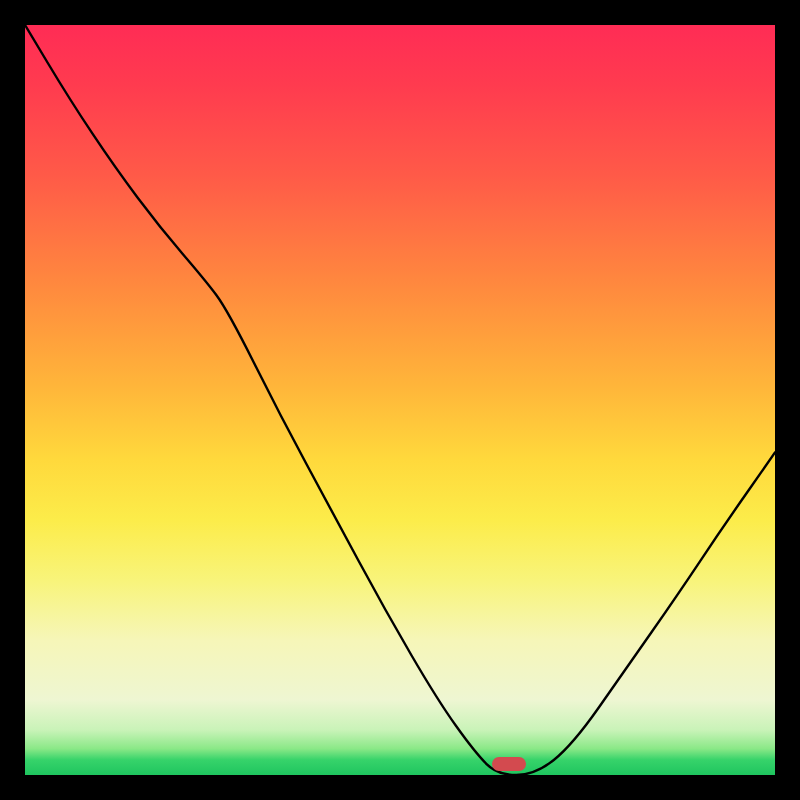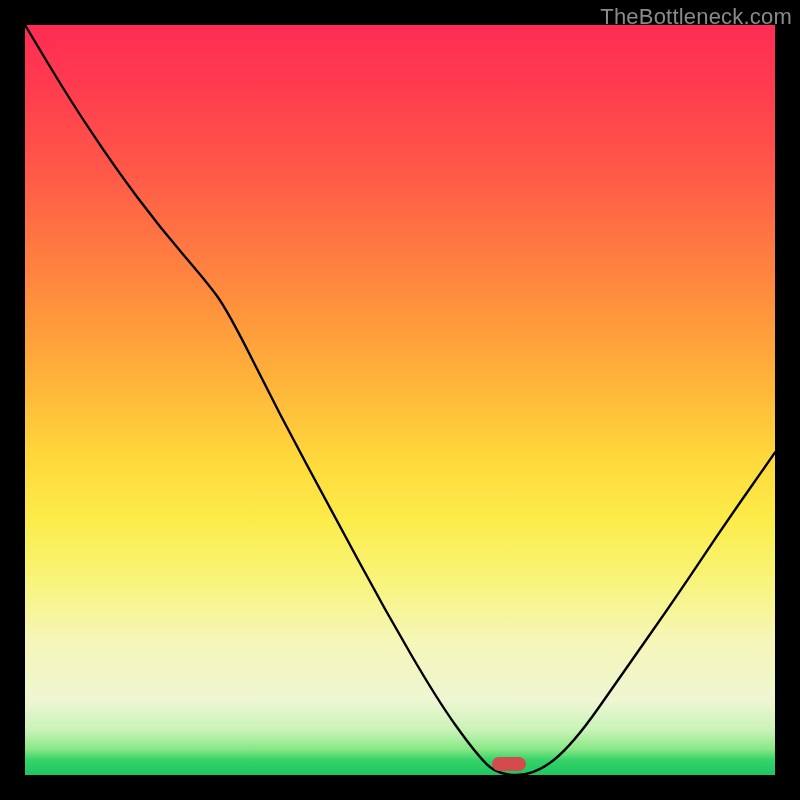--- a/index.html
+++ b/index.html
@@ -74,15 +74,14 @@
 
     <svg class="curve-svg" viewBox="0 0 750 750" preserveAspectRatio="none">
 
       <path id="curve-path" d="M 0.0 0.0 Q 0.0 0.0 22.5 37.5 Q 45.0 75.0 67.5 108.7 Q 90.0 142.5 112.5 172.5 Q 135.0 202.5 157.5 228.8 Q 180.0 255.0 191.3 270.0 Q 202.5 285.0 228.8 337.5 Q 255.0 390.0 281.3 438.8 Q 307.5 487.5 333.8 536.3 Q 360.0 585.0 386.3 630.0 Q 412.5 675.0 431.3 701.3 Q 450.0 727.5 461.3 738.8 Q 472.5 750.0 491.3 750.0 Q 510.0 750.0 528.8 735.0 Q 547.5 720.0 573.8 682.5 Q 600.0 645.0 626.3 607.5 Q 652.5 570.0 675.0 536.3 Q 697.5 502.5 723.8 465.0 T 750.0 427.5" fill="none" stroke="#000" stroke-width="2.4" stroke-linejoin="round" stroke-linecap="round"></path>
     </svg>
 
     <div class="marker" id="marker" style="width: 34px; height: 14px; background: rgb(211, 74, 79); left: 466.75px; top: 731.75px;"></div>
 
   </div>
 
-  <div class="watermark">TheBottleneck.com</div>
 
 </div>
 
 </body></html>

